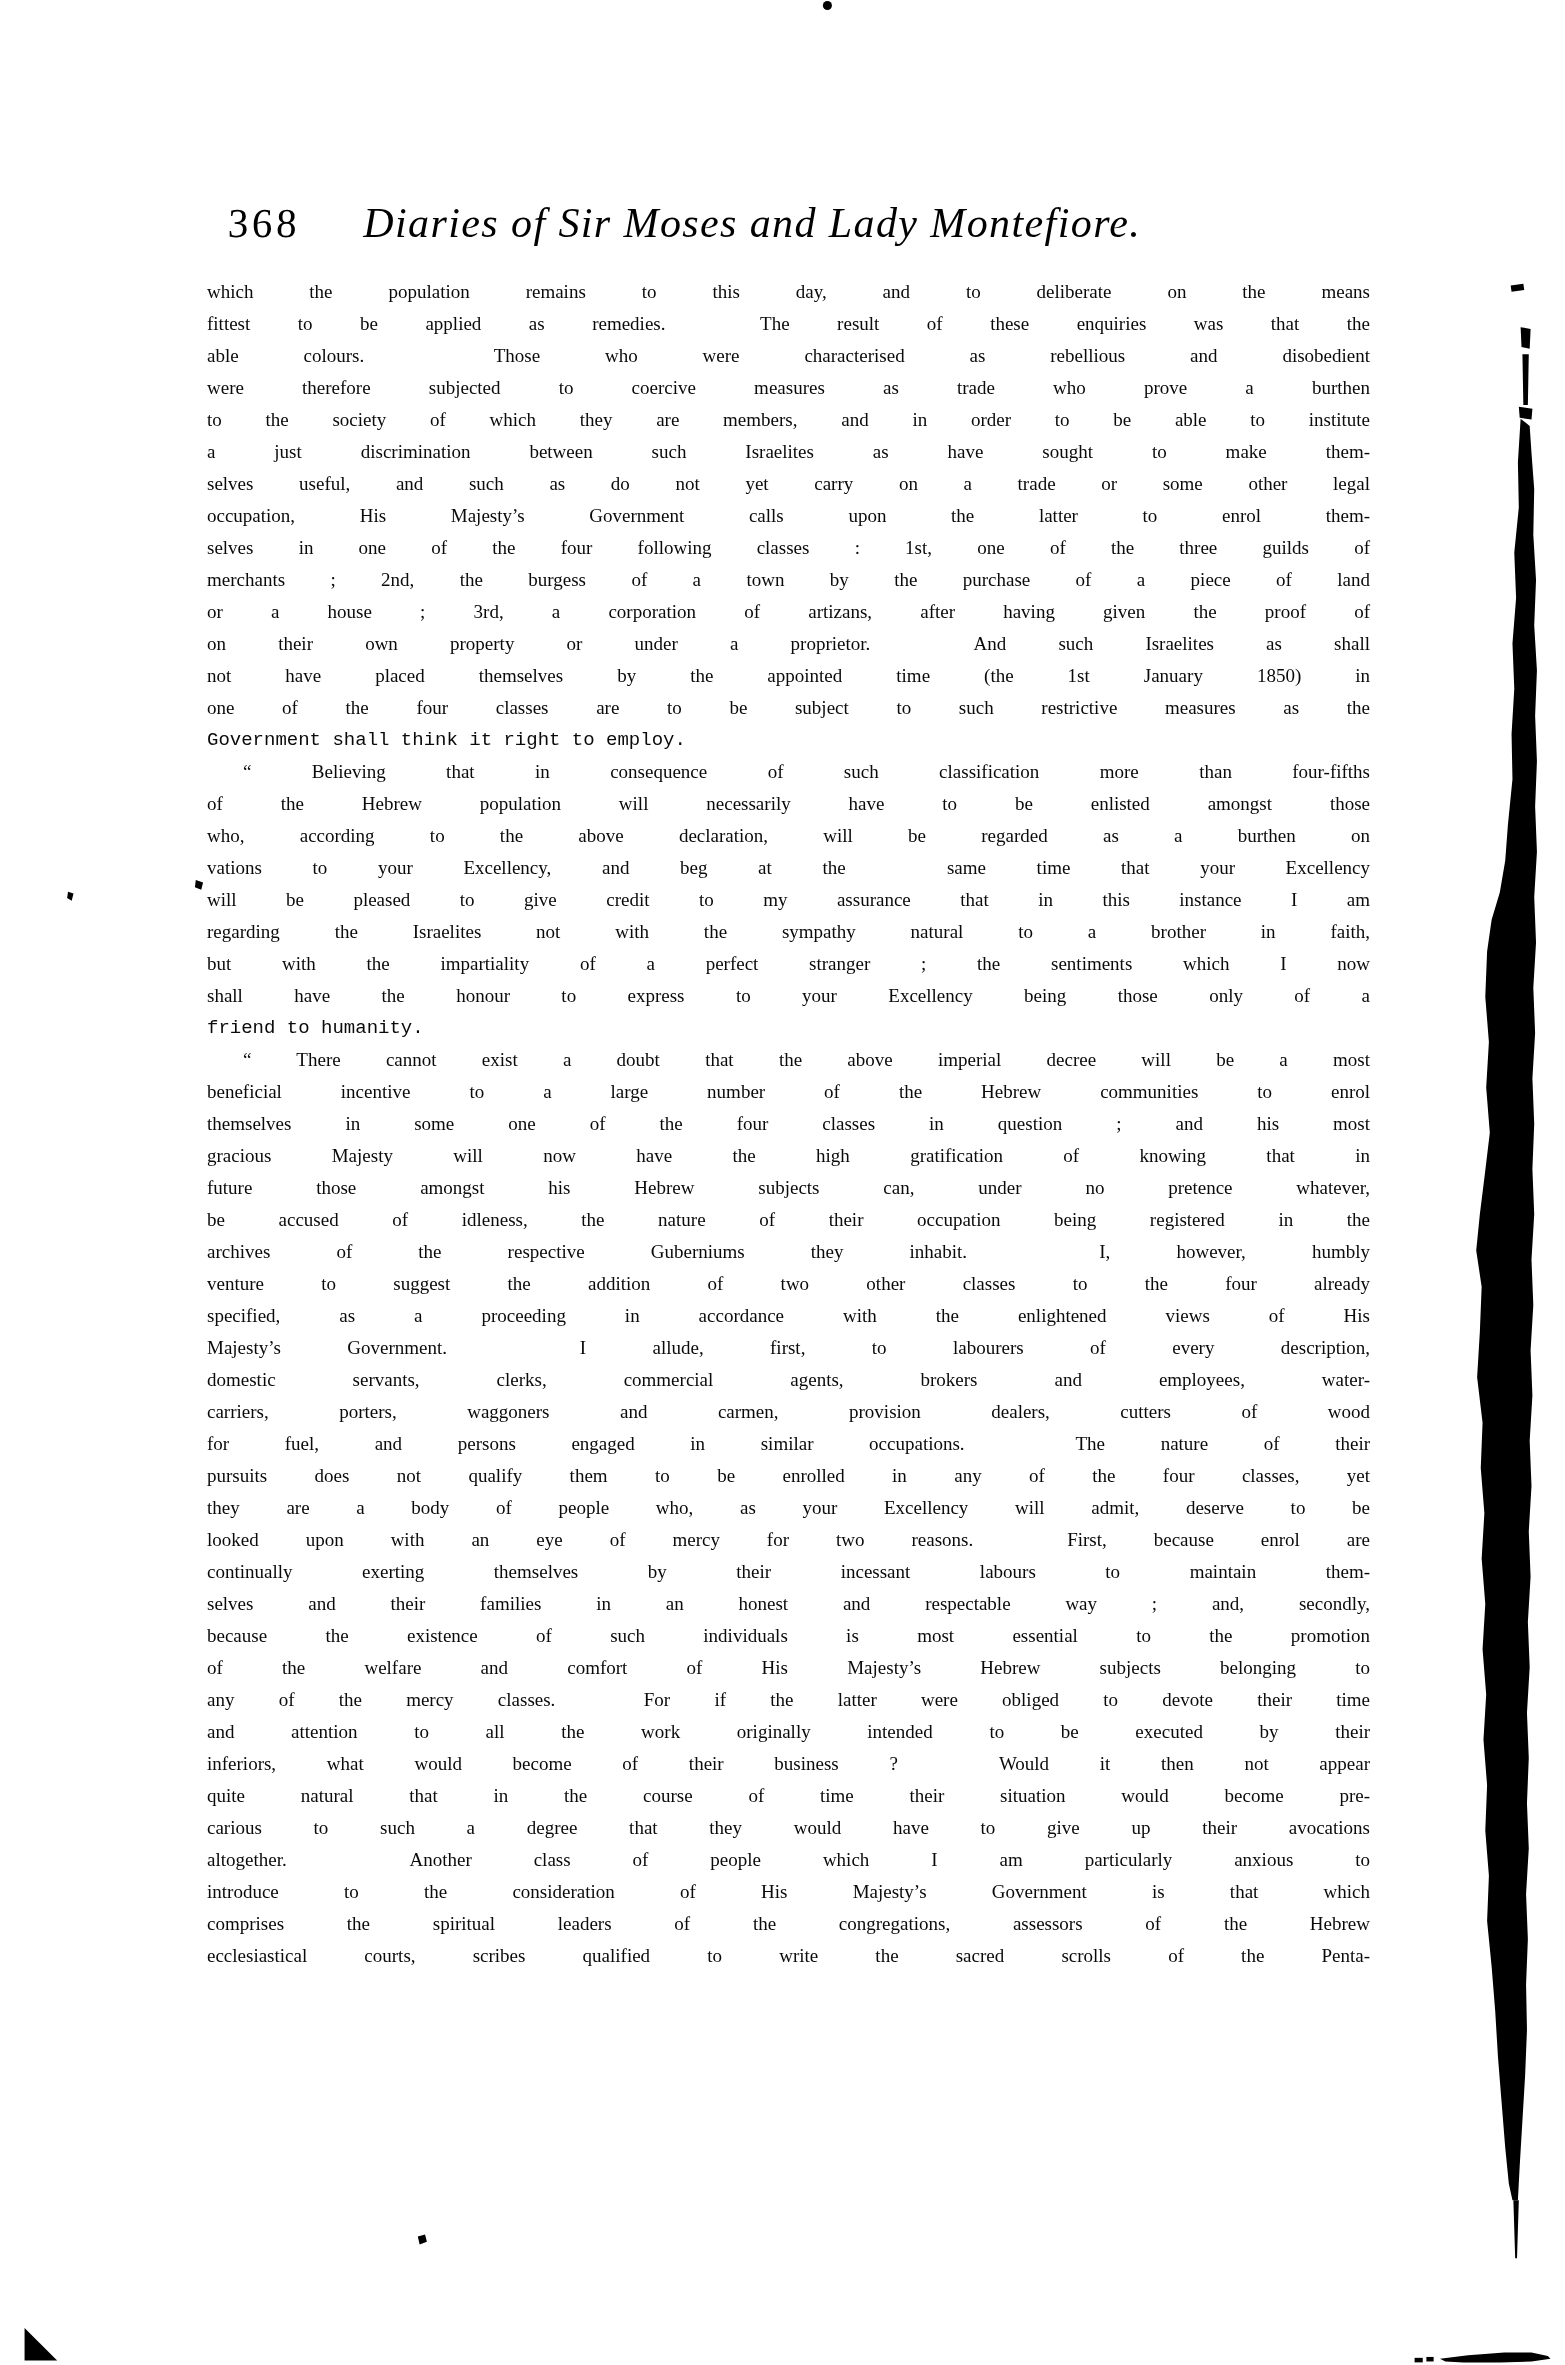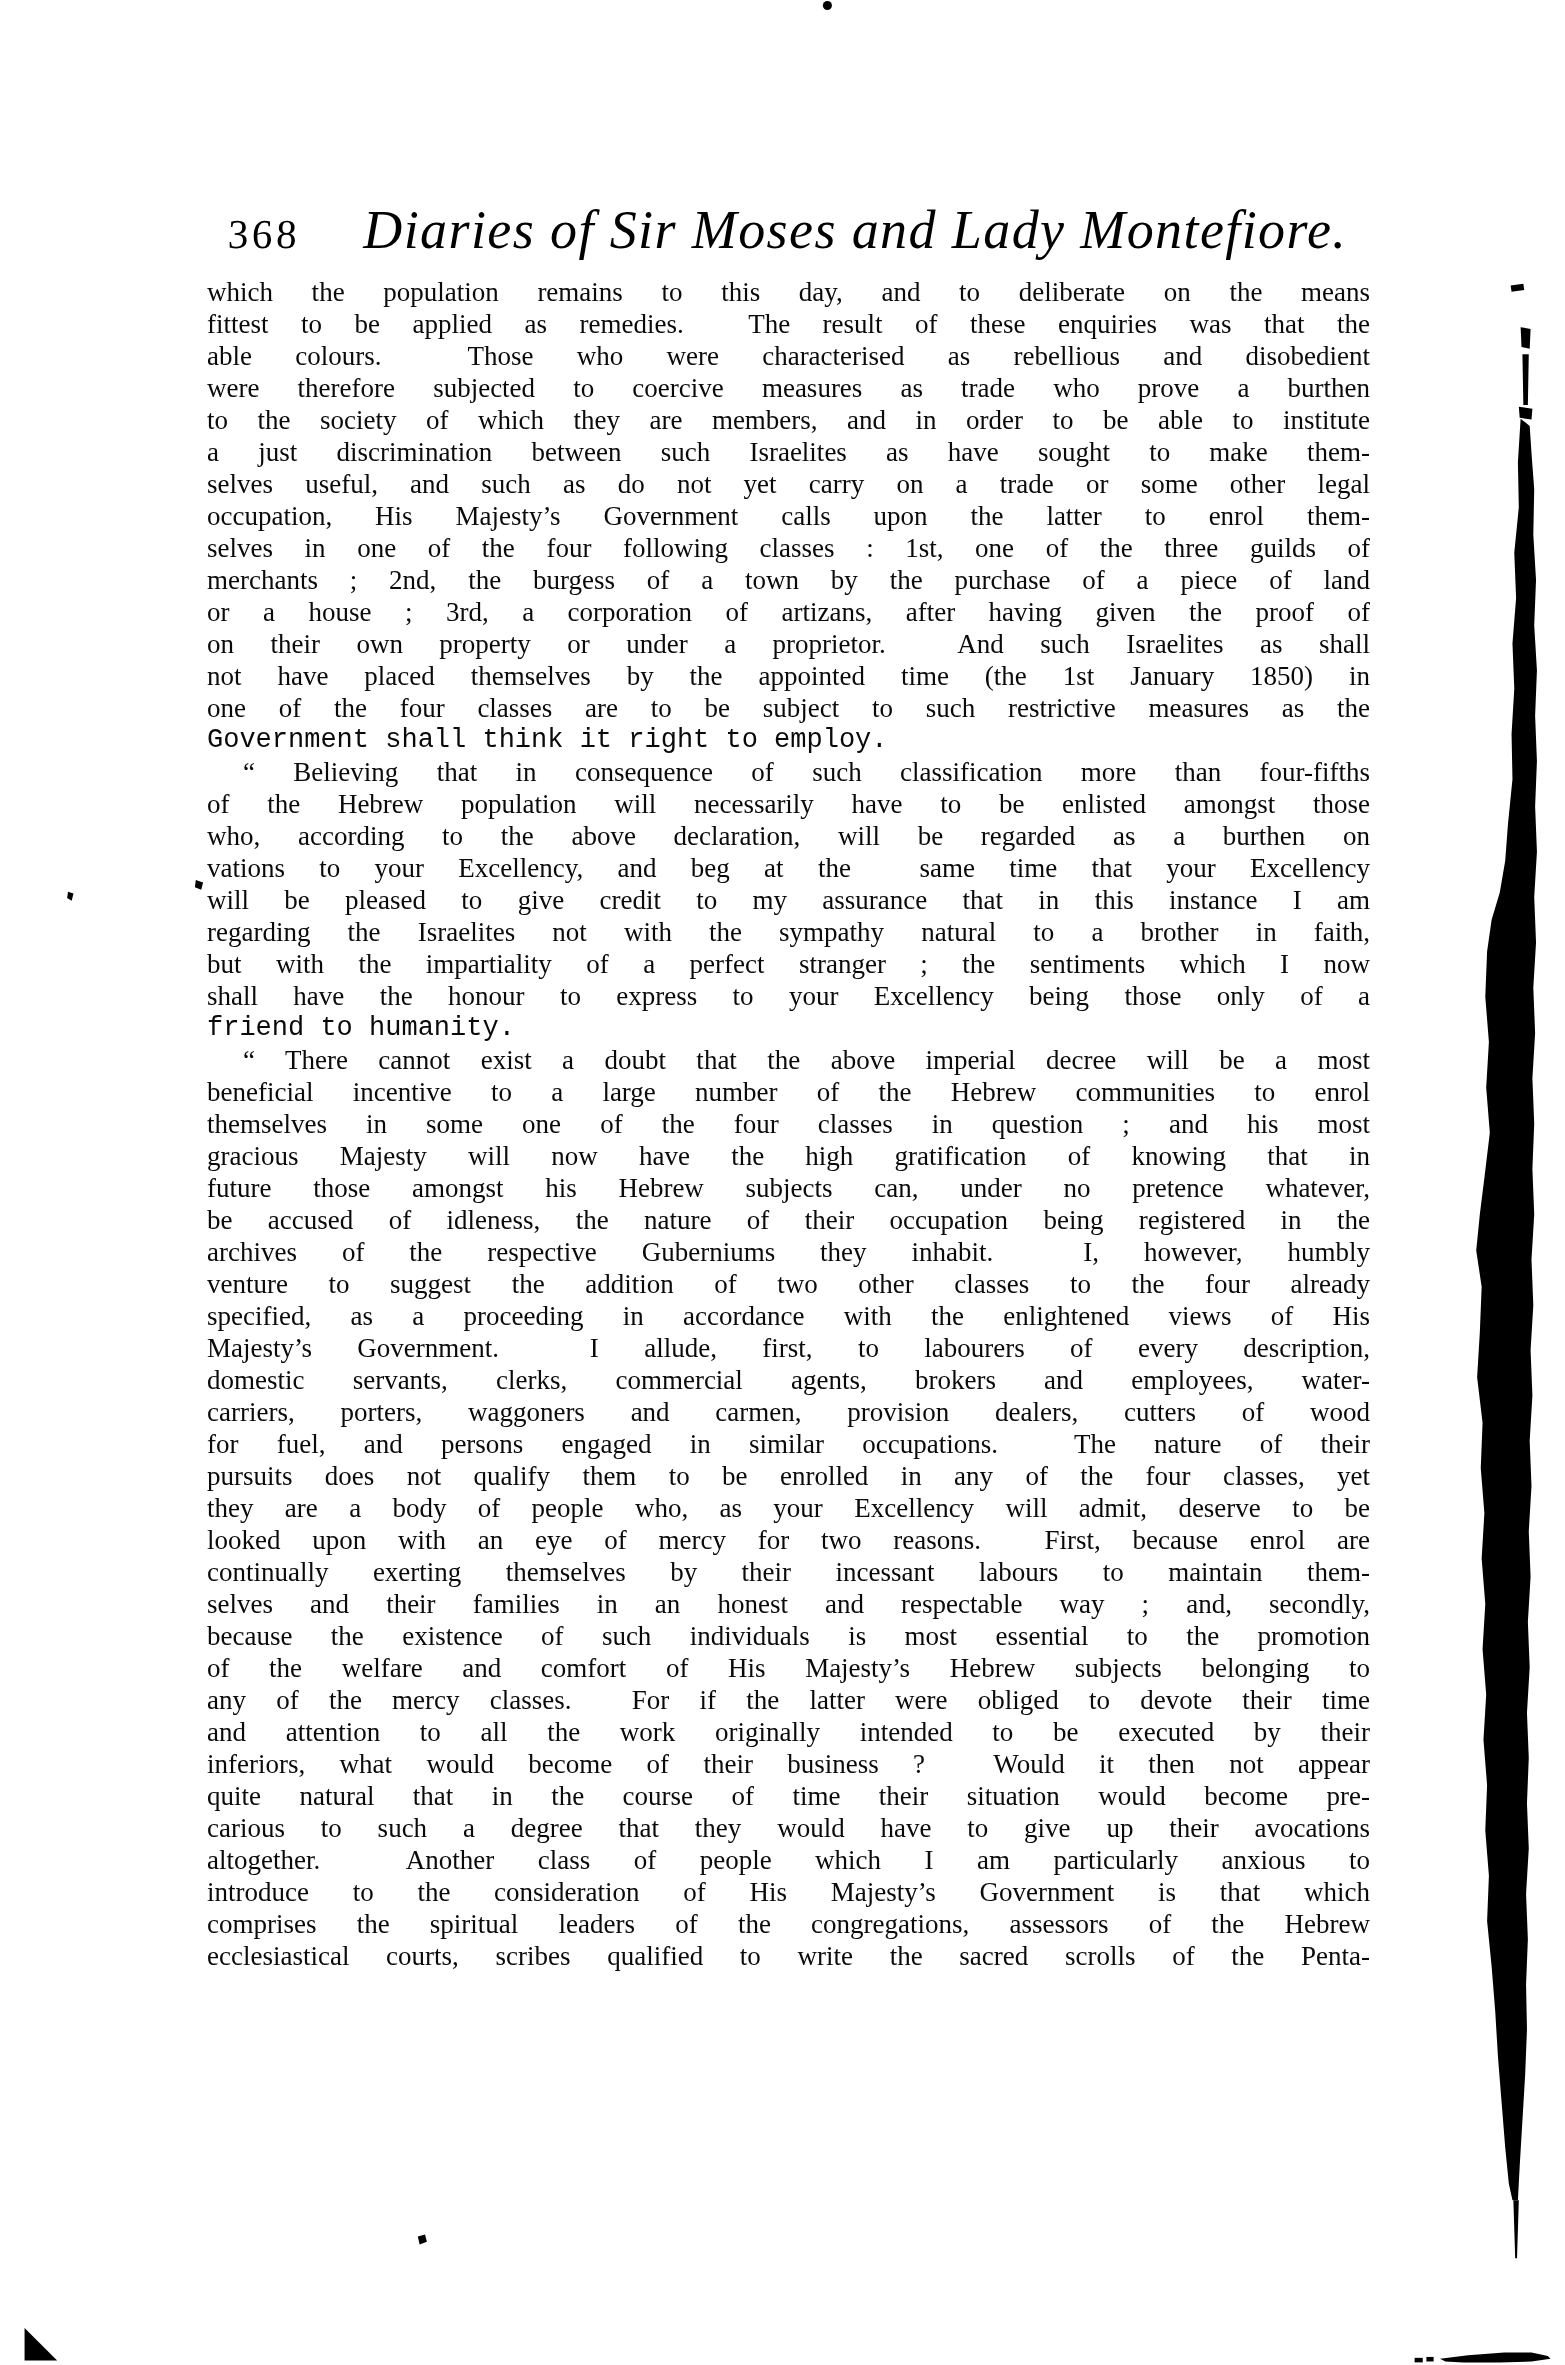--- a/index.html
+++ b/index.html
@@ -21,29 +21,29 @@
   .page-number {
     display: inline-block;
     font-size: 41px;
     letter-spacing: 3.6px;
     transform: skewX(-2deg);
   }
   .page-title {
     display: inline-block;
     margin-left: 63px;
     font-style: italic;
-    font-size: 54px;
+    font-size: 42px;
     letter-spacing: 1.4px;
   }
 
   .body-text {
     position: absolute;
     left: 207px; top: 276px;
     width: 1163px;
-    font-size: 27px;
+    font-size: 19px;
     line-height: 32px;
     color: #0a0a0a;
   }
   .line {
     text-align: justify;
     text-align-last: justify;
     white-space: pre-wrap;
   }
   .line.end { text-align-last: left; font-family: Liberation Mono, monospace; }
   .line.indent { text-indent: 36px; }

